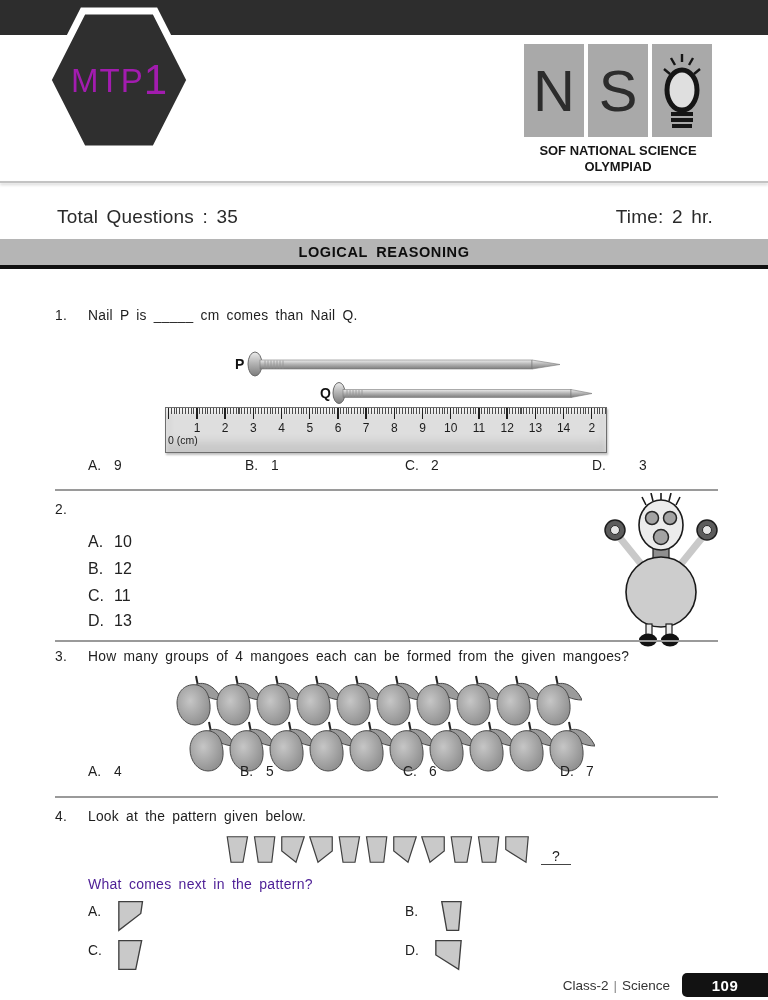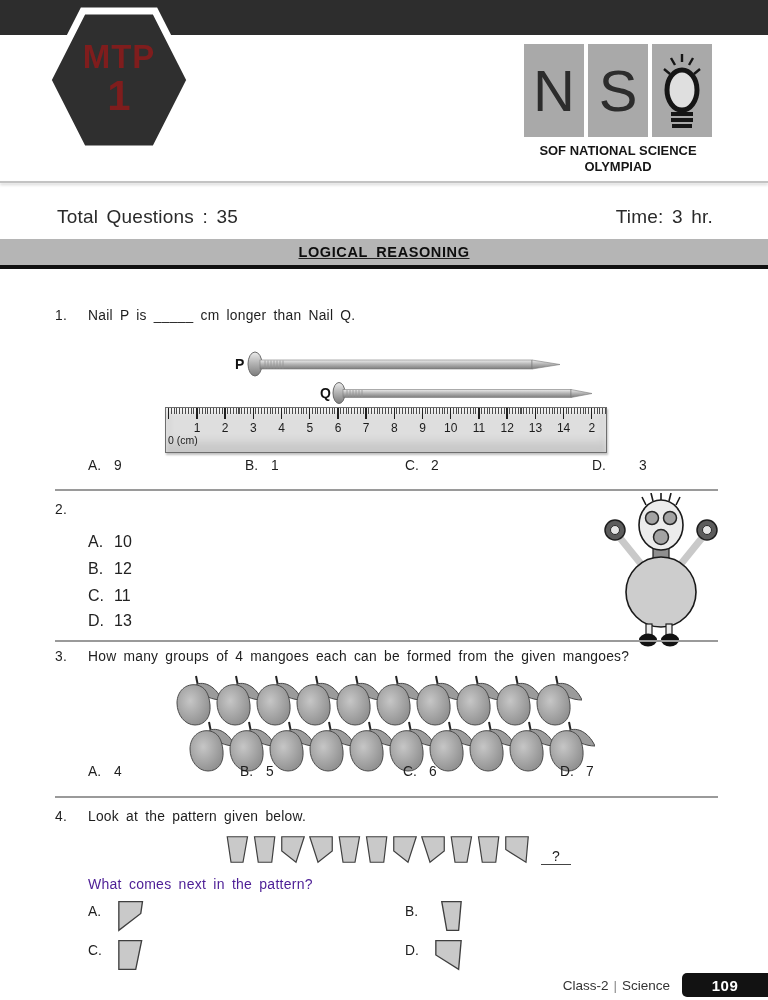--- a/index.html
+++ b/index.html
@@ -3,39 +3,39 @@
 <meta charset="utf-8">
 <style>
   html,body{margin:0;padding:0;background:#fff;}
   .page{position:relative;width:768px;height:1000px;background:#fff;overflow:hidden;
         font-family:"Liberation Sans","DejaVu Sans",sans-serif;color:#222;}
 
   
   .topbar{position:absolute;left:0;top:0;width:768px;height:35px;background:#2d2d2d;}
   .badge{position:absolute;left:43px;top:6px;width:152px;height:148px;}
   .badge svg{position:absolute;left:0;top:0;}
-  .badge-text{position:absolute;left:0;top:0;width:152px;height:148px;display:flex;flex-direction:column;
-              align-items:center;justify-content:center;color:#7f1d1d;font-weight:bold;}
+  .badge-text{position:absolute;left:0;top:0;width:152px;height:148px;display:flex;flex-direction:row;
+              align-items:center;justify-content:center;color:#a21caf;font-weight:normal;}
   .badge-title{font-size:33px;letter-spacing:1px;line-height:1;}
   .badge-num{font-size:42px;line-height:1.1;}
 
   .logo{position:absolute;right:54px;top:44px;width:192px;text-align:center;}
   .logo-squares{display:flex;gap:4px;justify-content:center;}
   .logo-sq{width:60px;height:93px;background:#a9a9a9;display:flex;align-items:center;justify-content:center;
            font-size:58px;color:#2c2c2c;line-height:1;}
   .logo-org{margin-top:6px;font-weight:bold;font-size:13.5px;line-height:1.15;color:#161616;transform:scaleX(.96);}
 
   .header-rule{position:absolute;left:0;top:181px;width:768px;height:2px;background:#c3c3c3;
                box-shadow:0 2px 3px rgba(0,0,0,.18);}
 
   .info-row{position:absolute;left:57px;right:55px;top:206px;display:flex;justify-content:space-between;
             font-size:19px;color:#2a2a2a;letter-spacing:.2px;word-spacing:3px;}
 
   .section-bar{position:absolute;left:0;top:239px;width:768px;height:26px;background:#b5b5b5;
-               border-bottom:4px solid #101010;display:flex;align-items:center;justify-content:center;text-decoration:underline;}
+               border-bottom:4px solid #101010;display:flex;align-items:center;justify-content:center;}
   .section-title{font-weight:bold;font-size:14.5px;letter-spacing:.6px;color:#0d0d0d;word-spacing:4px;}
 
   
   .q{position:absolute;left:55px;right:50px;}
   .qline{display:flex;font-size:13.8px;letter-spacing:.25px;word-spacing:.22em;color:#1e1e1e;}
   .qnum{width:33px;flex:none;}
   .divider{position:absolute;left:55px;width:663px;height:2px;background:#9a9a9a;}
 
   
   .q1fig{position:absolute;left:110px;top:42px;width:446px;height:106px;}
@@ -112,31 +112,31 @@
     <div class="logo-org">
       <div>SOF NATIONAL SCIENCE</div>
       <div>OLYMPIAD</div>
     </div>
   </div>
 
   <div class="header-rule"></div>
 
   <div class="info-row">
     <span>Total Questions : 35</span>
-    <span>Time: 3 hr.</span>
+    <span>Time: 2 hr.</span>
   </div>
 
   <div class="section-bar">
     <span class="section-title">LOGICAL REASONING</span>
   </div>
 
   <div class="q" style="top:308px;height:180px;">
     <div class="qline">
       <span class="qnum">1.</span>
-      <span>Nail P is _____ cm longer than Nail Q.</span>
+      <span>Nail P is _____ cm comes than Nail Q.</span>
     </div>
 
     <div class="q1fig">
       <span class="nail-label" style="left:70px;top:6px;">P</span>
       <svg style="position:absolute;left:82px;top:1px;" width="315" height="26" viewBox="0 0 315 26">
         <defs>
           <linearGradient id="nailg" x1="0" y1="0" x2="0" y2="1">
             <stop offset="0" stop-color="#ededed"></stop>
               <stop offset="0.45" stop-color="#b6b6b6"></stop>
               <stop offset="1" stop-color="#7c7c7c"></stop>

